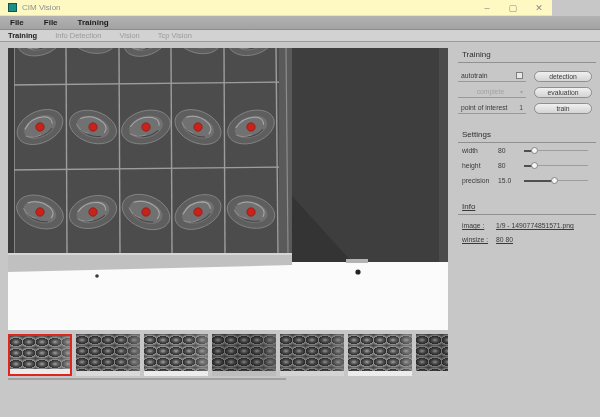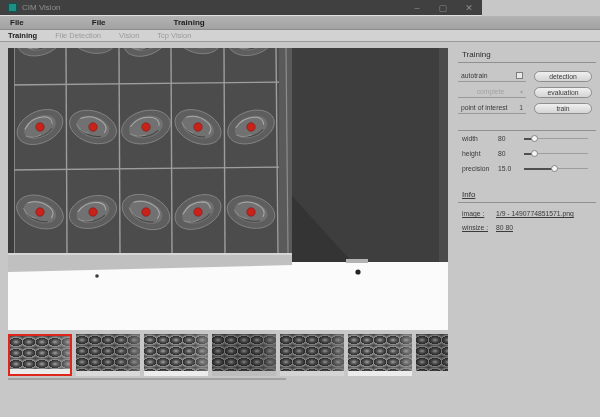--- a/index.html
+++ b/index.html
@@ -1,32 +1,32 @@
 <!DOCTYPE html>
 <html><head>
 <meta charset="utf-8">
 <style>
   * { margin:0; padding:0; box-sizing:border-box; }
   html,body { width:600px; height:417px; overflow:hidden; }
   body { font-family:"Liberation Sans", sans-serif; background:#c7c7c7; }
   .window { position:relative; width:600px; height:417px; background:#c7c7c7; }
 
   
-  .titlebar { position:absolute; top:0; left:0; width:482px; height:16px;
-    background:#404040; border-bottom:1px solid #e0e0e0; display:flex; align-items:center; }
+  .titlebar { position:absolute; top:0; left:0; width:552px; height:16px;
+    background:#fef9c3; border-bottom:1px solid #e0e0e0; display:flex; align-items:center; }
   .app-icon { width:9px; height:9px; background:#1d8f85; border:1px solid #11554f;
     margin:0 5px 0 8px; }
   .app-title { font-size:8px; color:#8f8f8f; }
   .win-controls { position:absolute; right:0; top:0; height:16px; display:flex; align-items:center; }
   .win-btn { width:26px; text-align:center; font-size:9px; color:#8a8a8a; line-height:16px; }
 
   
   .menubar { position:absolute; top:16px; left:0; width:600px; height:14px;
     background:linear-gradient(#b3b3b3,#a2a2a2); border-bottom:1px solid #8d8d8d;
-    display:flex; align-items:center;gap:48px; }
+    display:flex; align-items:center; }
   .menu-item { font-size:8px; font-weight:bold; color:#1c1c1c; padding:0 10px; }
   .menu-item:first-child { padding-left:10px; }
 
   
   .tabbar { position:absolute; top:30px; left:0; width:600px; height:12px;
     background:#d2d2d2; border-bottom:1px solid #9a9a9a; display:flex; align-items:center; }
   .tab { font-size:7.5px; color:#9b9b9b; padding:0 9px; }
   .tab.active { font-weight:bold; color:#1a1a1a; padding-left:8px; }
 
   
@@ -106,21 +106,21 @@
   </div>
 
   <div class="menubar">
     <div class="menu-item">File</div>
     <div class="menu-item">File</div>
     <div class="menu-item">Training</div>
   </div>
 
   <div class="tabbar">
     <div class="tab active">Training</div>
-    <div class="tab">File Detection</div>
+    <div class="tab">Info Detection</div>
     <div class="tab">Vision</div>
     <div class="tab">Tcp Vision</div>
   </div>
 
   <div class="viewer">
     <svg width="440" height="282" viewBox="0 0 440 282">
       <defs>
         <g id="blob">
           <ellipse rx="23" ry="15" fill="#5e5e5e" stroke="#8c8c8c" stroke-width="0.7"></ellipse>
           <ellipse rx="16" ry="10" fill="#717171"></ellipse>
@@ -230,20 +230,21 @@
 
         <div class="ctrl-row">
           <span class="ctrl-label">point of interest</span>
           <span class="spin-val">1</span>
         </div>
         <div class="btn">train</div>
       </div>
     </div>
 
     <div class="settings">
+      <div class="sec-header">Settings</div>
       <div class="rule"></div>
       <div class="set-row">
         <span class="set-label">width</span>
         <span class="set-value">80</span>
         <span class="slider">
           <span class="track"></span>
             <span class="fill" style="width: 15%;"></span>
             <span class="knob" style="left: calc(15% - 3px);"></span>
         </span>
       </div>

